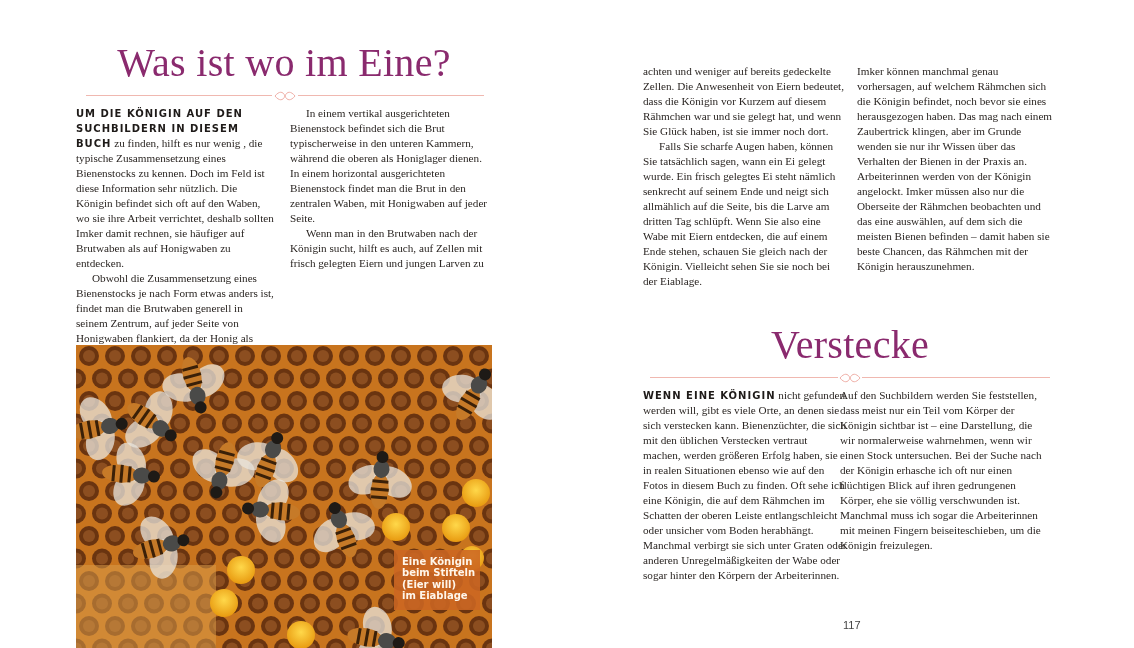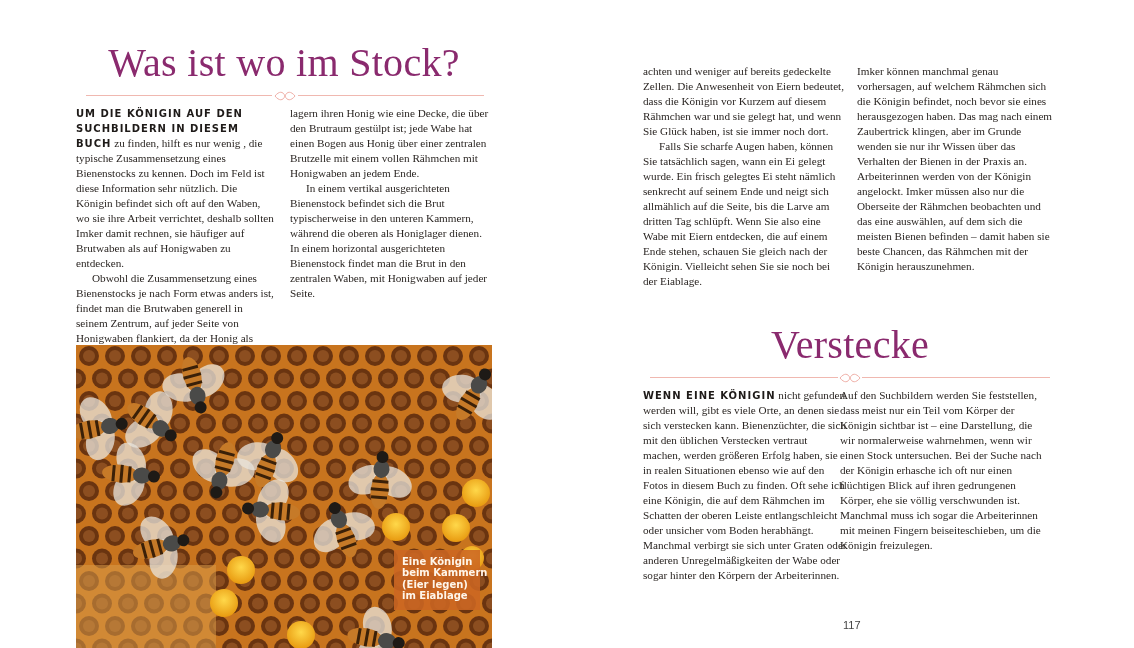--- a/index.html
+++ b/index.html
@@ -72,38 +72,38 @@
       position: absolute; left: 843px; top: 619px;
       font-family: "Liberation Sans", "DejaVu Sans", sans-serif;
       font-size: 11px; color: #444;
     }
   </style>
 </head>
 <body>
 
 <div class="page page-left"></div>
 
-<h1 class="heading" style="left:86px; top:38px; width:396px; font-size:40px; line-height:50px;">Was ist wo im Stock?</h1>
+<h1 class="heading" style="left:86px; top:38px; width:396px; font-size:40px; line-height:50px;">Was ist wo im Eine?</h1>
 
 <div class="rule" style="left:86px; top:89px; width:398px;">
   <div class="line" style="left:0; width:186px;"></div>
   <svg class="ornament" style="left:187px;" viewBox="0 0 24 14">
     <path d="M2 7 C6 2, 10 2, 12 7 C14 12, 18 12, 22 7 M2 7 C6 12, 10 12, 12 7 C14 2, 18 2, 22 7" fill="none" stroke="#f0b0a8" stroke-width="1"></path>
   </svg>
   <div class="line" style="left:212px; width:186px;"></div>
 </div>
 
 <div class="col" style="left:76px; top:106px; width:198px;">
   <p><span class="lead">Um die Königin auf den Suchbildern in diesem Buch</span><span> zu finden, hilft es nur wenig , die typische Zusammensetzung eines Bienenstocks zu kennen. Doch im Feld ist diese Information sehr nützlich. Die Königin befindet sich oft auf den Waben, wo sie ihre Arbeit verrichtet, deshalb sollten Imker damit rechnen, sie häufiger auf Brutwaben als auf Honigwaben zu entdecken.</span></p>
   <p class="indent">Obwohl die Zusammensetzung eines Bienenstocks je nach Form etwas anders ist, findet man die Brutwaben generell in seinem Zentrum, auf jeder Seite von Honigwaben flankiert, da der Honig als Isolierung für die heranwachsenden Larven dient. Die Bienen</p>
 </div>
 
 <div class="col" style="left:290px; top:106px; width:202px;">
-  <p>lagern ihren Honig wie eine Decke, die über den Brutraum gestülpt ist; jede Wabe hat einen Bogen aus Honig über einer zentralen Brutzelle mit einem vollen Rähmchen mit Honigwaben an jedem Ende.</p>
   <p class="indent">In einem vertikal ausgerichteten Bienenstock befindet sich die Brut typischerweise in den unteren Kammern, während die oberen als Honiglager dienen. In einem horizontal ausgerichteten Bienenstock findet man die Brut in den zentralen Waben, mit Honigwaben auf jeder Seite.</p>
+  <p class="indent">Wenn man in den Brutwaben nach der Königin sucht, hilft es auch, auf Zellen mit frisch gelegten Eiern und jungen Larven zu</p>
 </div>
 
 <div class="photo">
   <svg width="416" height="303" viewBox="0 0 416 303">
     <defs>
       <pattern id="hex" width="26" height="45" patternUnits="userSpaceOnUse">
         <rect width="26" height="45" fill="#c8741e"></rect>
         <ellipse cx="13" cy="11" rx="10" ry="10" fill="#6a3410"></ellipse>
         <ellipse cx="13" cy="11" rx="6" ry="6" fill="#9a5a26" opacity="0.7"></ellipse>
         <ellipse cx="0" cy="33.5" rx="10" ry="10" fill="#6a3410"></ellipse>
@@ -145,22 +145,22 @@
     <use href="#bee" transform="translate(265,180) rotate(-110)"></use>
     <use href="#bee" transform="translate(305,130) rotate(-85)"></use>
     <use href="#bee" transform="translate(90,200) rotate(-15)"></use>
     <use href="#bee" transform="translate(400,45) rotate(-60)"></use>
     <use href="#bee" transform="translate(305,295) rotate(10)"></use>
   </svg>
 </div>
 
 <div class="caption">
   <span>Eine Königin</span>
-  <span>beim Kammern</span>
-  <span>(Eier legen)</span>
+  <span>beim Stifteln</span>
+  <span>(Eier will)</span>
   <span>im Eiablage</span>
 </div>
 
 <div class="page page-right"></div>
 
 <div class="col" style="left:643px; top:64px; width:204px;">
   <p>achten und weniger auf bereits gedeckelte Zellen. Die Anwesenheit von Eiern bedeutet, dass die Königin vor Kurzem auf diesem Rähmchen war und sie gelegt hat, und wenn Sie Glück haben, ist sie immer noch dort.</p>
   <p class="indent">Falls Sie scharfe Augen haben, können Sie tatsächlich sagen, wann ein Ei gelegt wurde. Ein frisch gelegtes Ei steht nämlich senkrecht auf seinem Ende und neigt sich allmählich auf die Seite, bis die Larve am dritten Tag schlüpft. Wenn Sie also eine Wabe mit Eiern entdecken, die auf einem Ende stehen, schauen Sie gleich nach der Königin. Vielleicht sehen Sie sie noch bei der Eiablage.</p>
 </div>
 

